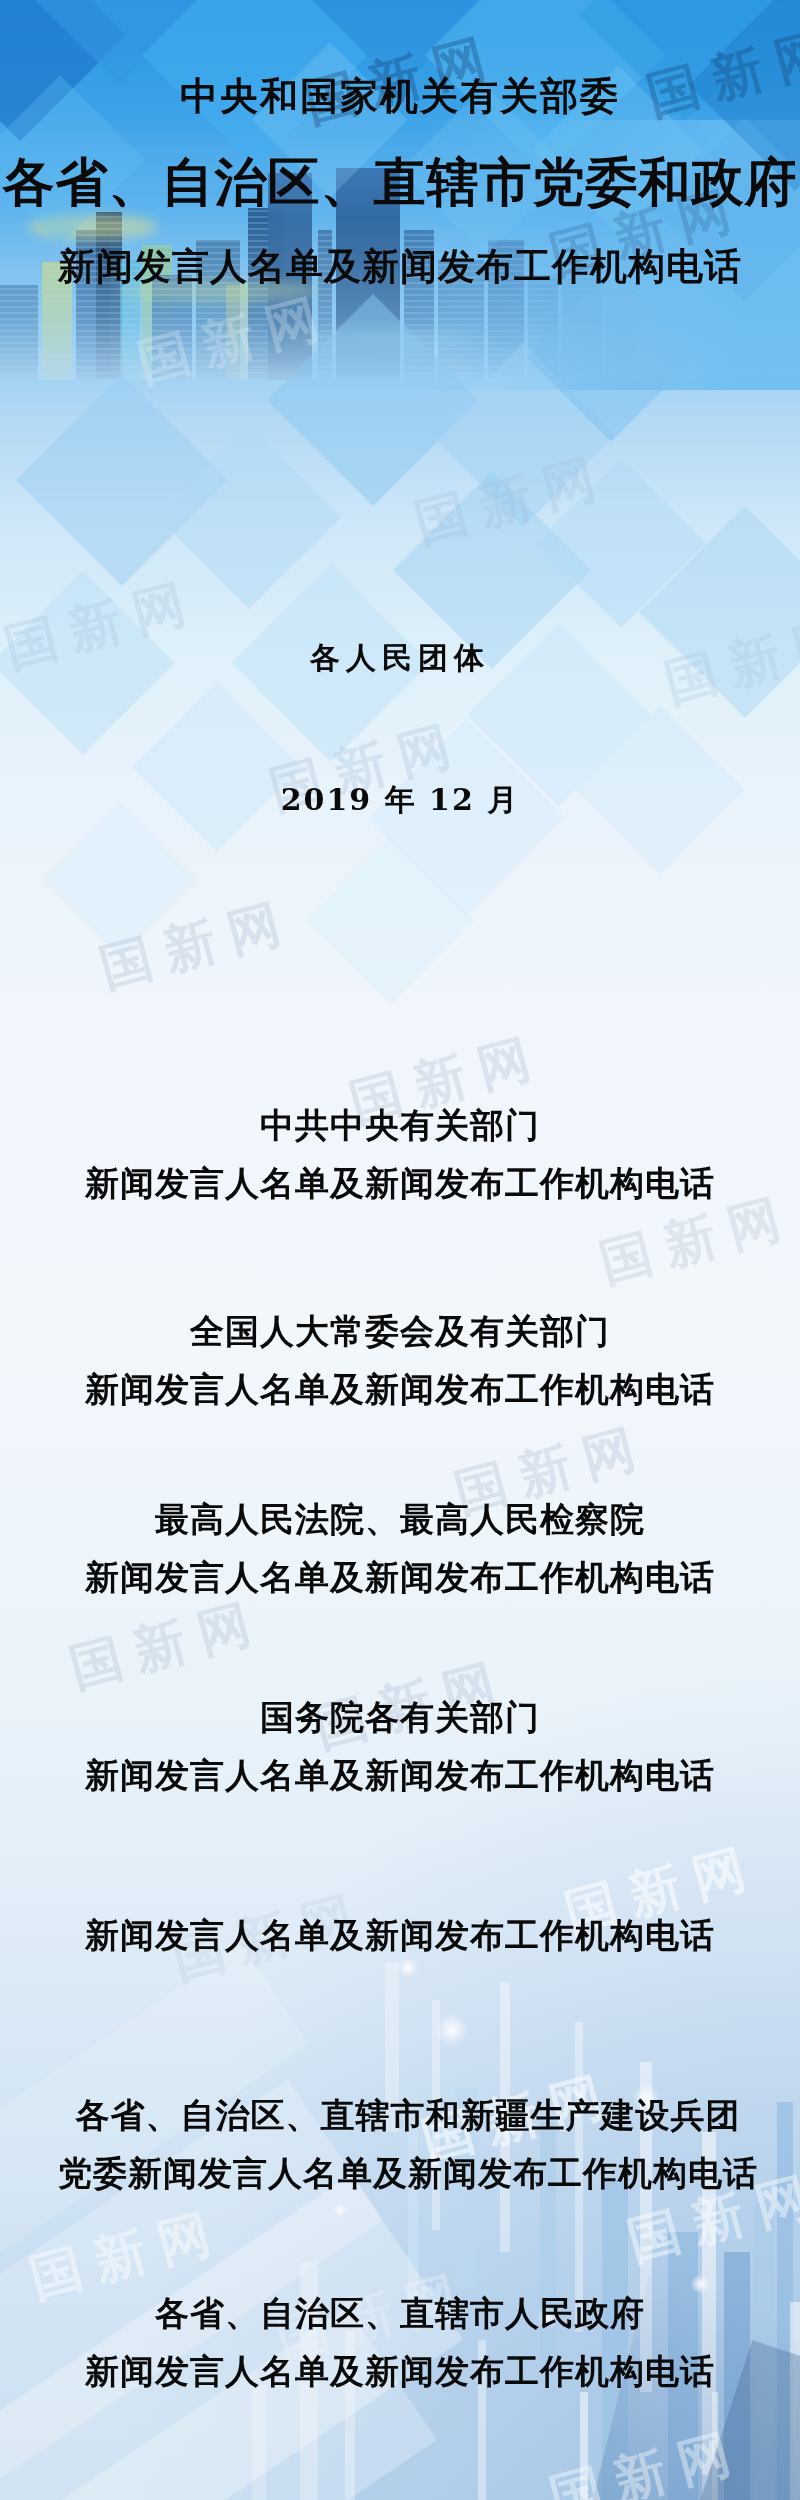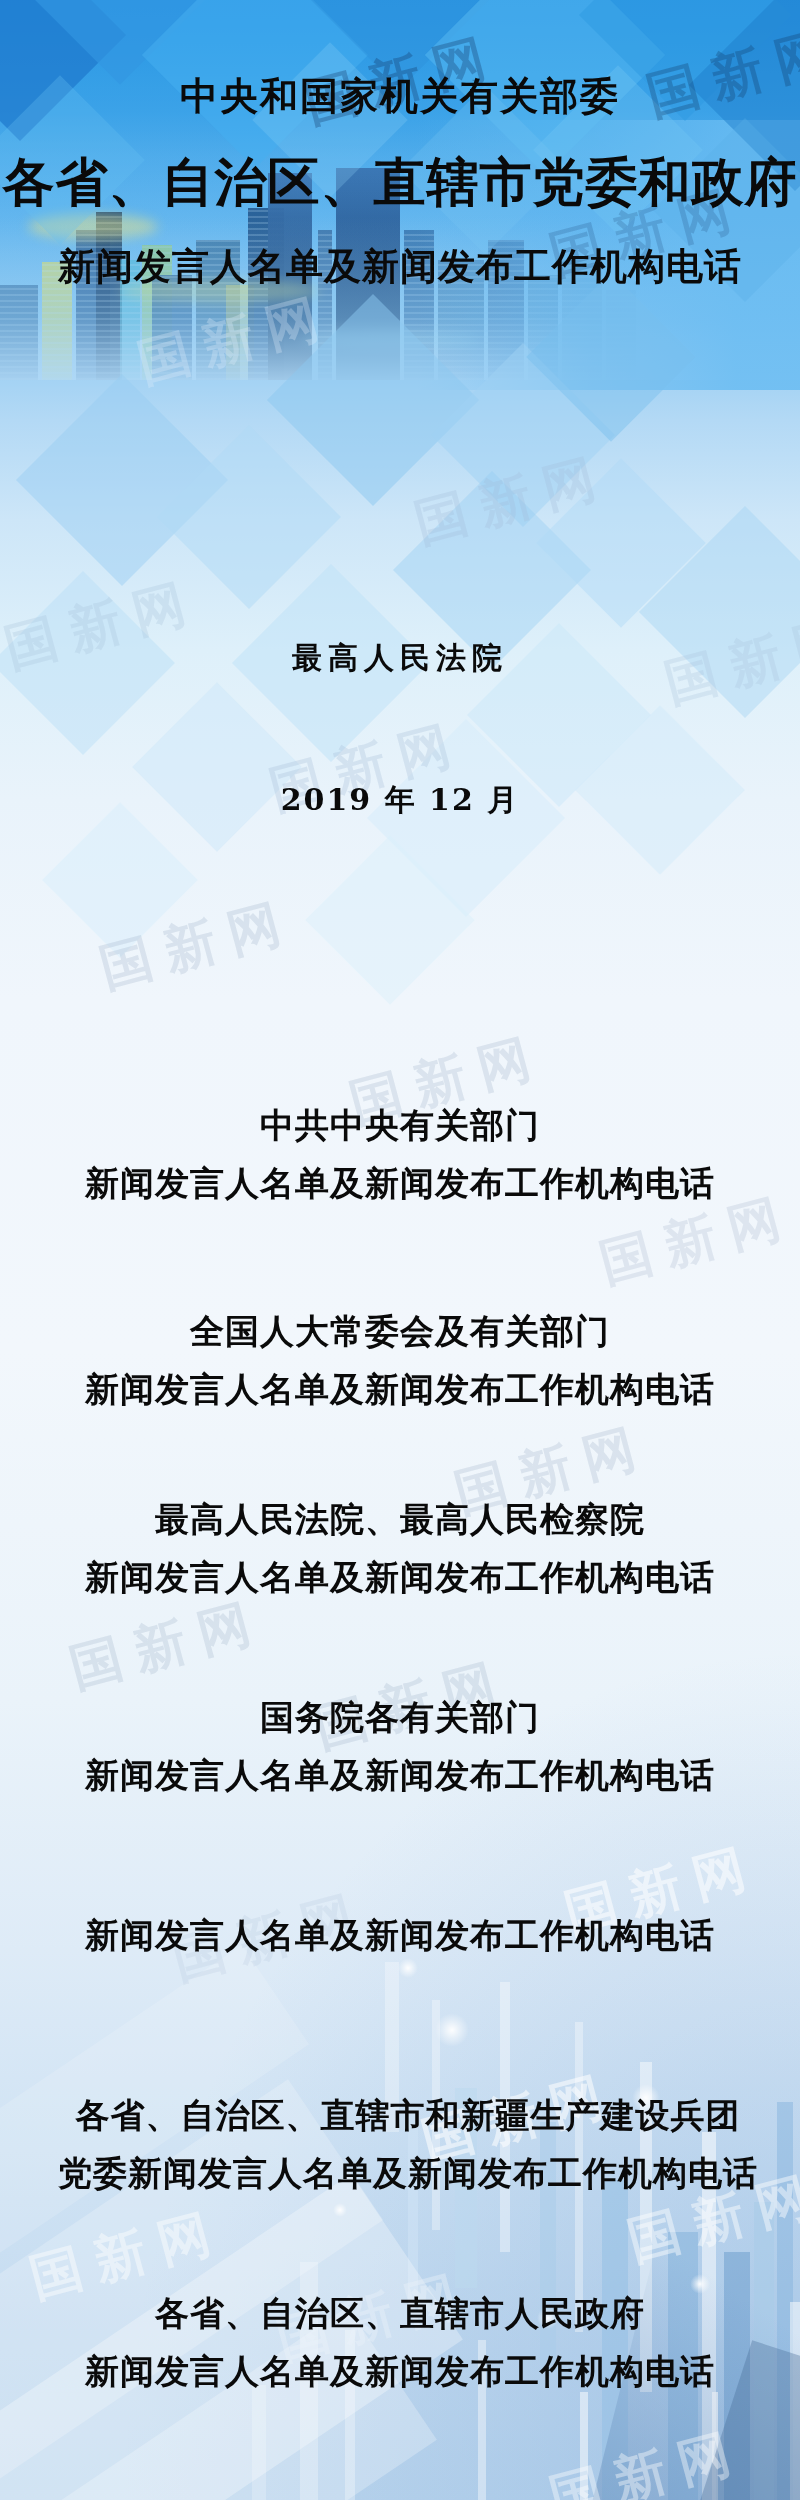--- a/index.html
+++ b/index.html
@@ -166,21 +166,21 @@
   <span class="wm" style="left:420px;top:2083px;color:rgba(255,255,255,.55);">国新网</span>
   <span class="wm" style="left:28px;top:2220px;color:rgba(255,255,255,.45);">国新网</span>
   <span class="wm" style="left:275px;top:2282px;color:rgba(235,242,250,.40);">国新网</span>
   <span class="wm" style="left:626px;top:2183px;color:rgba(255,255,255,.45);">国新网</span>
   <span class="wm" style="left:548px;top:2440px;color:rgba(255,255,255,.40);">国新网</span>
 
   <div class="txt title1">中央和国家机关有关部委</div>
   <div class="txt title2">各省、自治区、直辖市党委和政府</div>
   <div class="txt title3">新闻发言人名单及新闻发布工作机构电话</div>
 
-  <div class="txt pub1">最高人民法院</div>
+  <div class="txt pub1">各人民团体</div>
   <div class="txt pub3">2019 年 12 月</div>
 
 
   <div class="toc-entry" style="top:1104px;">
     <div class="l1">中共中央有关部门</div>
     <div class="l2">新闻发言人名单及新闻发布工作机构电话</div>
   </div>
   <div class="toc-entry" style="top:1310px;">
     <div class="l1">全国人大常委会及有关部门</div>
     <div class="l2">新闻发言人名单及新闻发布工作机构电话</div>

